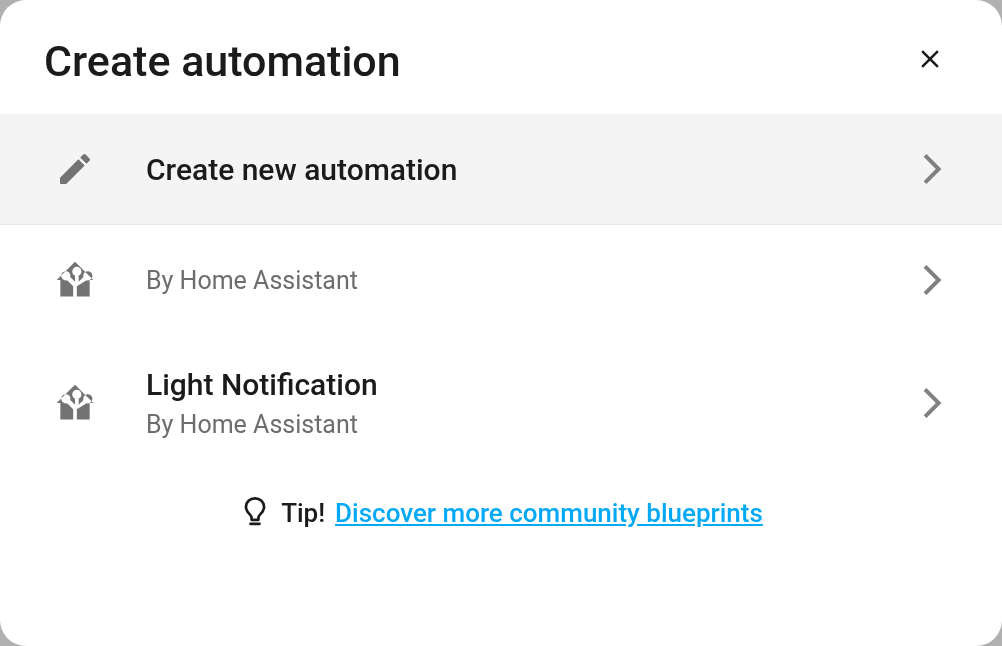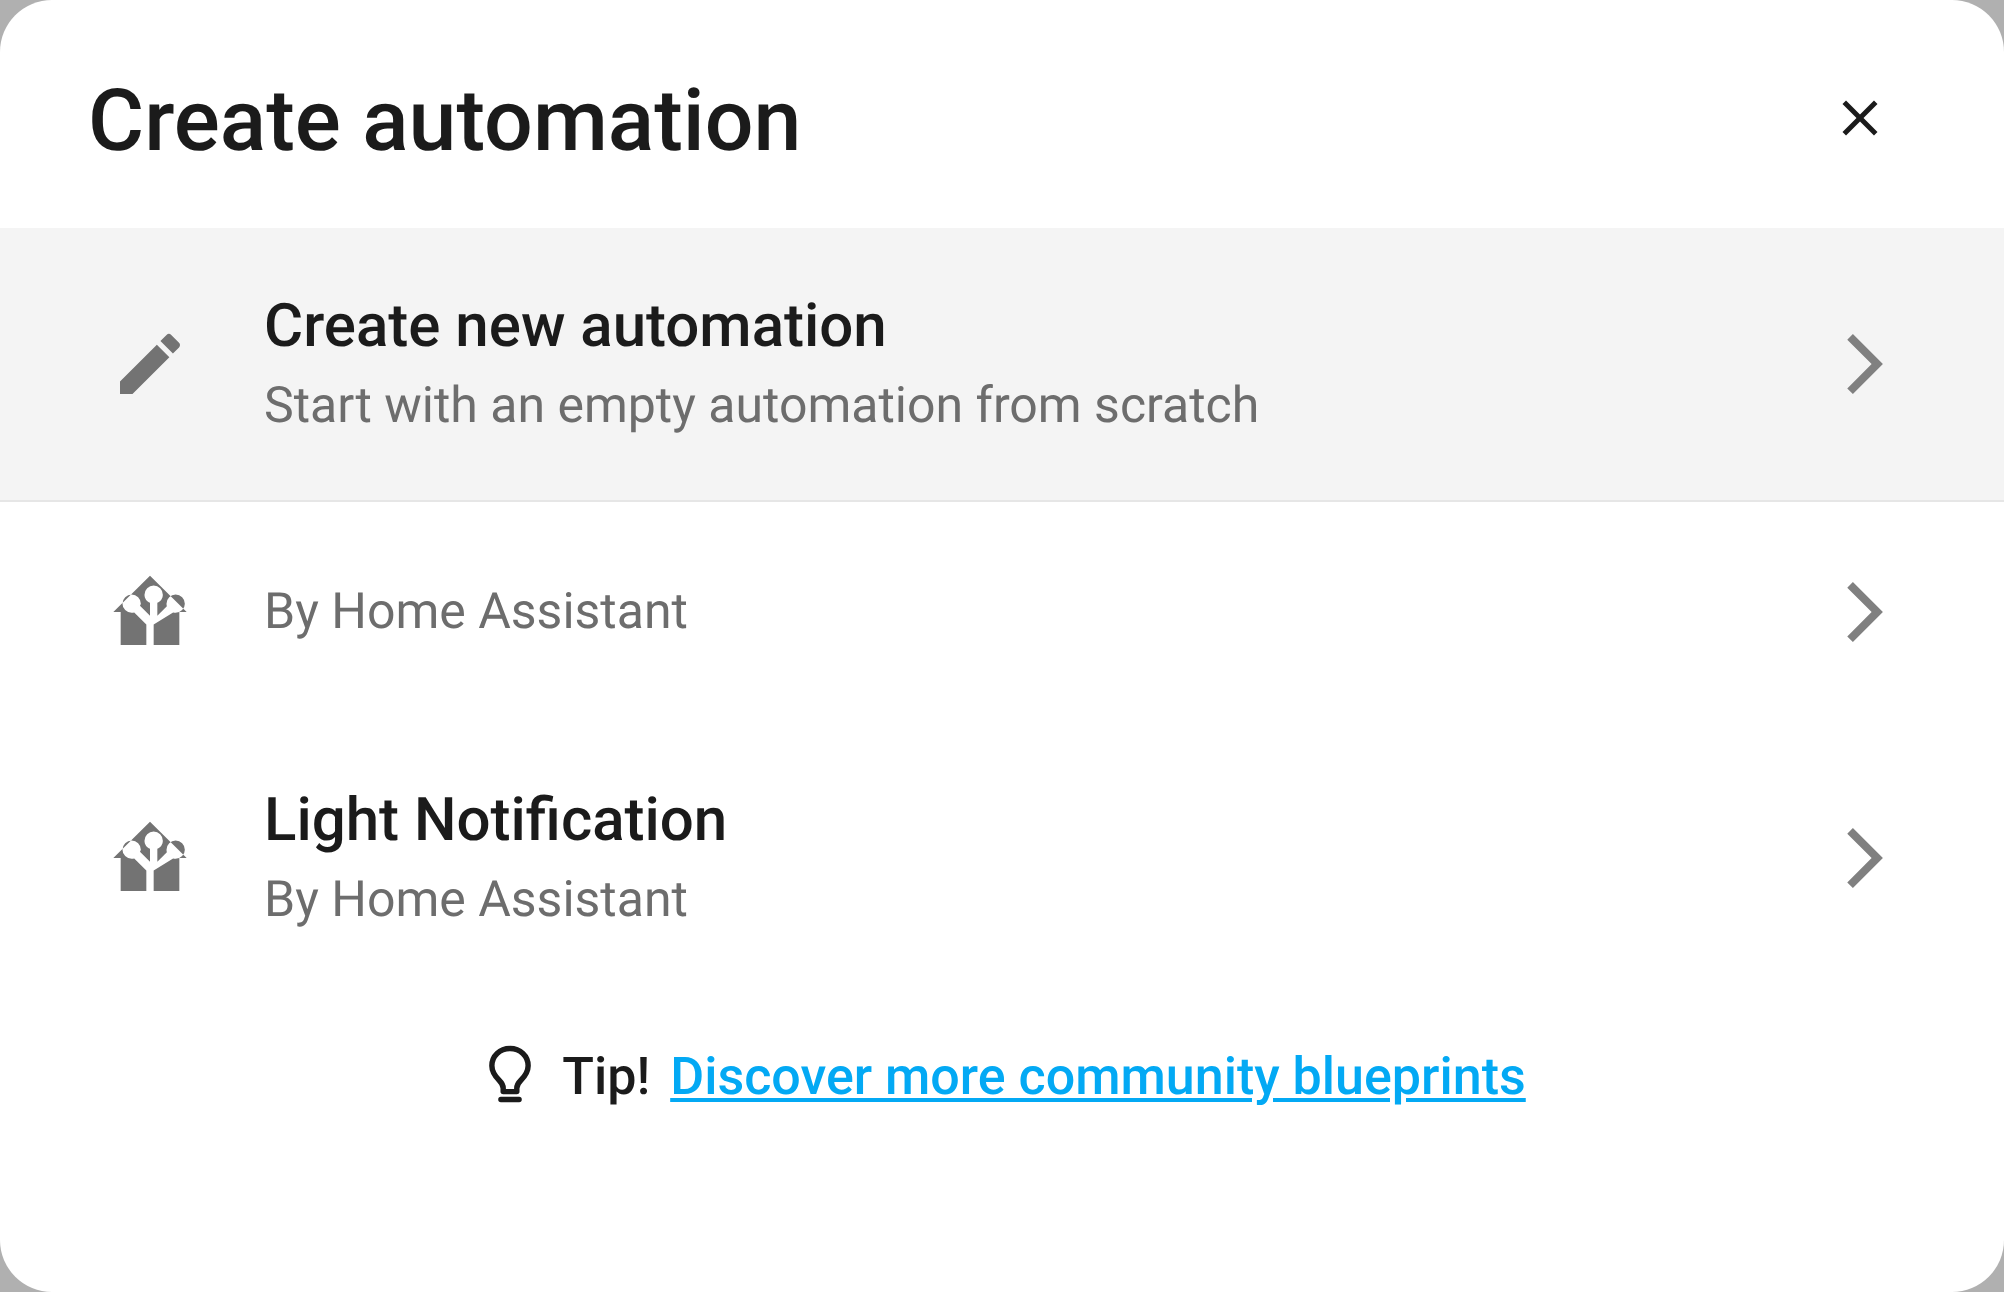--- a/index.html
+++ b/index.html
@@ -40,21 +40,21 @@
       cursor: pointer;
       color: #1b1b1b;
     }
     .close-btn svg { width: 30px; height: 30px; }
     .option-list { display: flex; flex-direction: column; }
     .option-item {
       display: flex;
       align-items: center;
       padding: 32px 52px;
       cursor: pointer;
-      gap: 34px;
+      gap: 48px;
     }
     .option-item.highlight {
       background: #f4f4f4;
       border-bottom: 1px solid #e6e6e6;
     }
     .option-icon {
       width: 46px;
       height: 46px;
       flex: 0 0 46px;
       color: #737373;
@@ -129,21 +129,20 @@
   <div class="option-list">
 
     <div class="option-item highlight">
       <div class="option-icon">
         <svg viewBox="0 0 24 24">
             <path fill="currentColor" d="M20.71 7.04c.39-.39.39-1.02 0-1.41l-2.34-2.34a1 1 0 0 0-1.41 0L15.13 5.12l3.75 3.75 1.83-1.83M3 17.25V21h3.75L17.81 9.94l-3.75-3.75L3 17.25Z"></path>
           </svg>
       </div>
       <div class="option-text">
         <div class="option-title">Create new automation</div>
-        <div class="option-subtitle">Start with an empty automation from scratch</div>
       </div>
       <div class="chevron">
         <svg viewBox="0 0 10 16">
             <path fill="currentColor" d="M1.5 0 0 1.5 6.5 8 0 14.5 1.5 16l8-8-8-8Z"></path>
           </svg>
       </div>
     </div>
 
     <div class="option-item">
       <div class="option-icon ha-icon">

